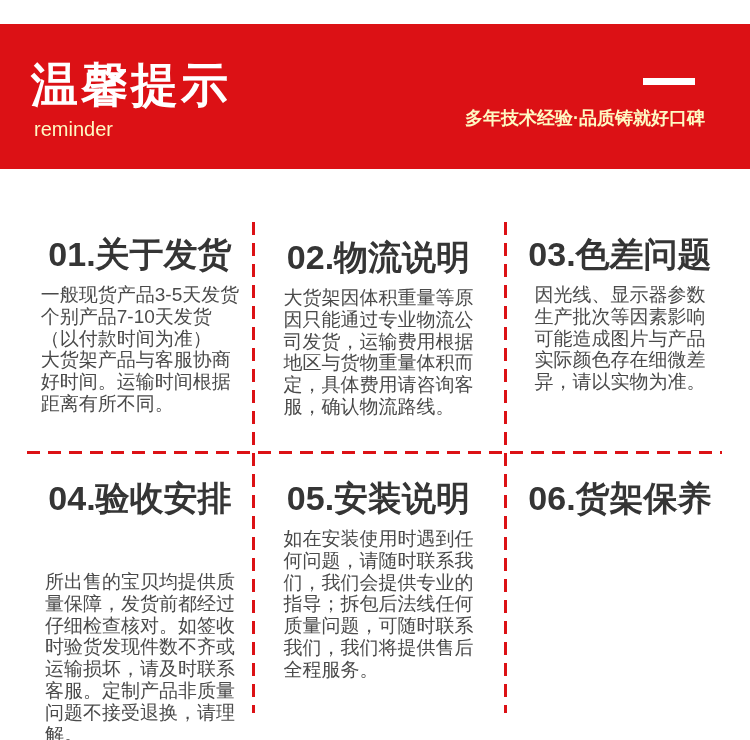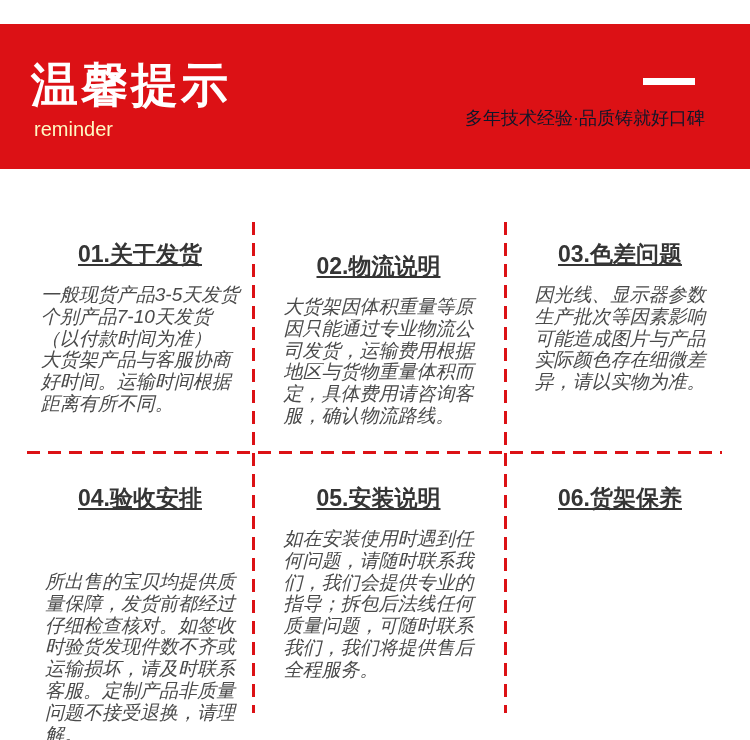--- a/index.html
+++ b/index.html
@@ -42,22 +42,22 @@
     position: absolute;
     right: 55px; top: 54px;
     width: 52px; height: 7px;
     background: #ffffff;
   }
   .banner-tagline {
     position: absolute;
     right: 45px; top: 84px;
     font-size: 18px;
     line-height: 20px;
-    font-weight: normal;
-    color: #0f172a;
+    font-weight: bold;
+    color: #fef9c3;
     white-space: nowrap;
   }
 
   
   .vline {
     position: absolute;
     top: 222px;
     width: 3px; height: 491px;
     background: repeating-linear-gradient(
       to bottom, var(--red) 0 13px, transparent 13px 21px);
@@ -73,39 +73,37 @@
   }
 
   
   .cell {
     position: absolute;
     display: flex;
     flex-direction: column;
     align-items: center;
   }
   .cell-title {
-    font-size: 23px;
+    font-size: 34px;
     line-height: 34px;
     font-weight: bold;
     color: var(--title-ink);
     white-space: nowrap;
-    text-decoration: underline;
   }
   .cell-body {
     margin-top: 13px;
     font-size: 19px;
     line-height: 21.8px;
     color: var(--body-ink);
     white-space: pre-line;
     text-align: left;
     width: fit-content;
-    font-style: italic;
   }
   .c1 { left: 28px;  top: 237px; width: 224px; }
-  .c2 { left: 253px; top: 249px; width: 251px; }
+  .c2 { left: 253px; top: 240px; width: 251px; }
   .c3 { left: 505px; top: 237px; width: 230px; }
   .c4 { left: 28px;  top: 481px; width: 224px; gap: 43px; }
   .c5 { left: 253px; top: 481px; width: 251px; }
   .c6 { left: 505px; top: 481px; width: 230px; gap: 24px; }
 </style>
 </head>
 <body>
 
 <div class="page">
 

